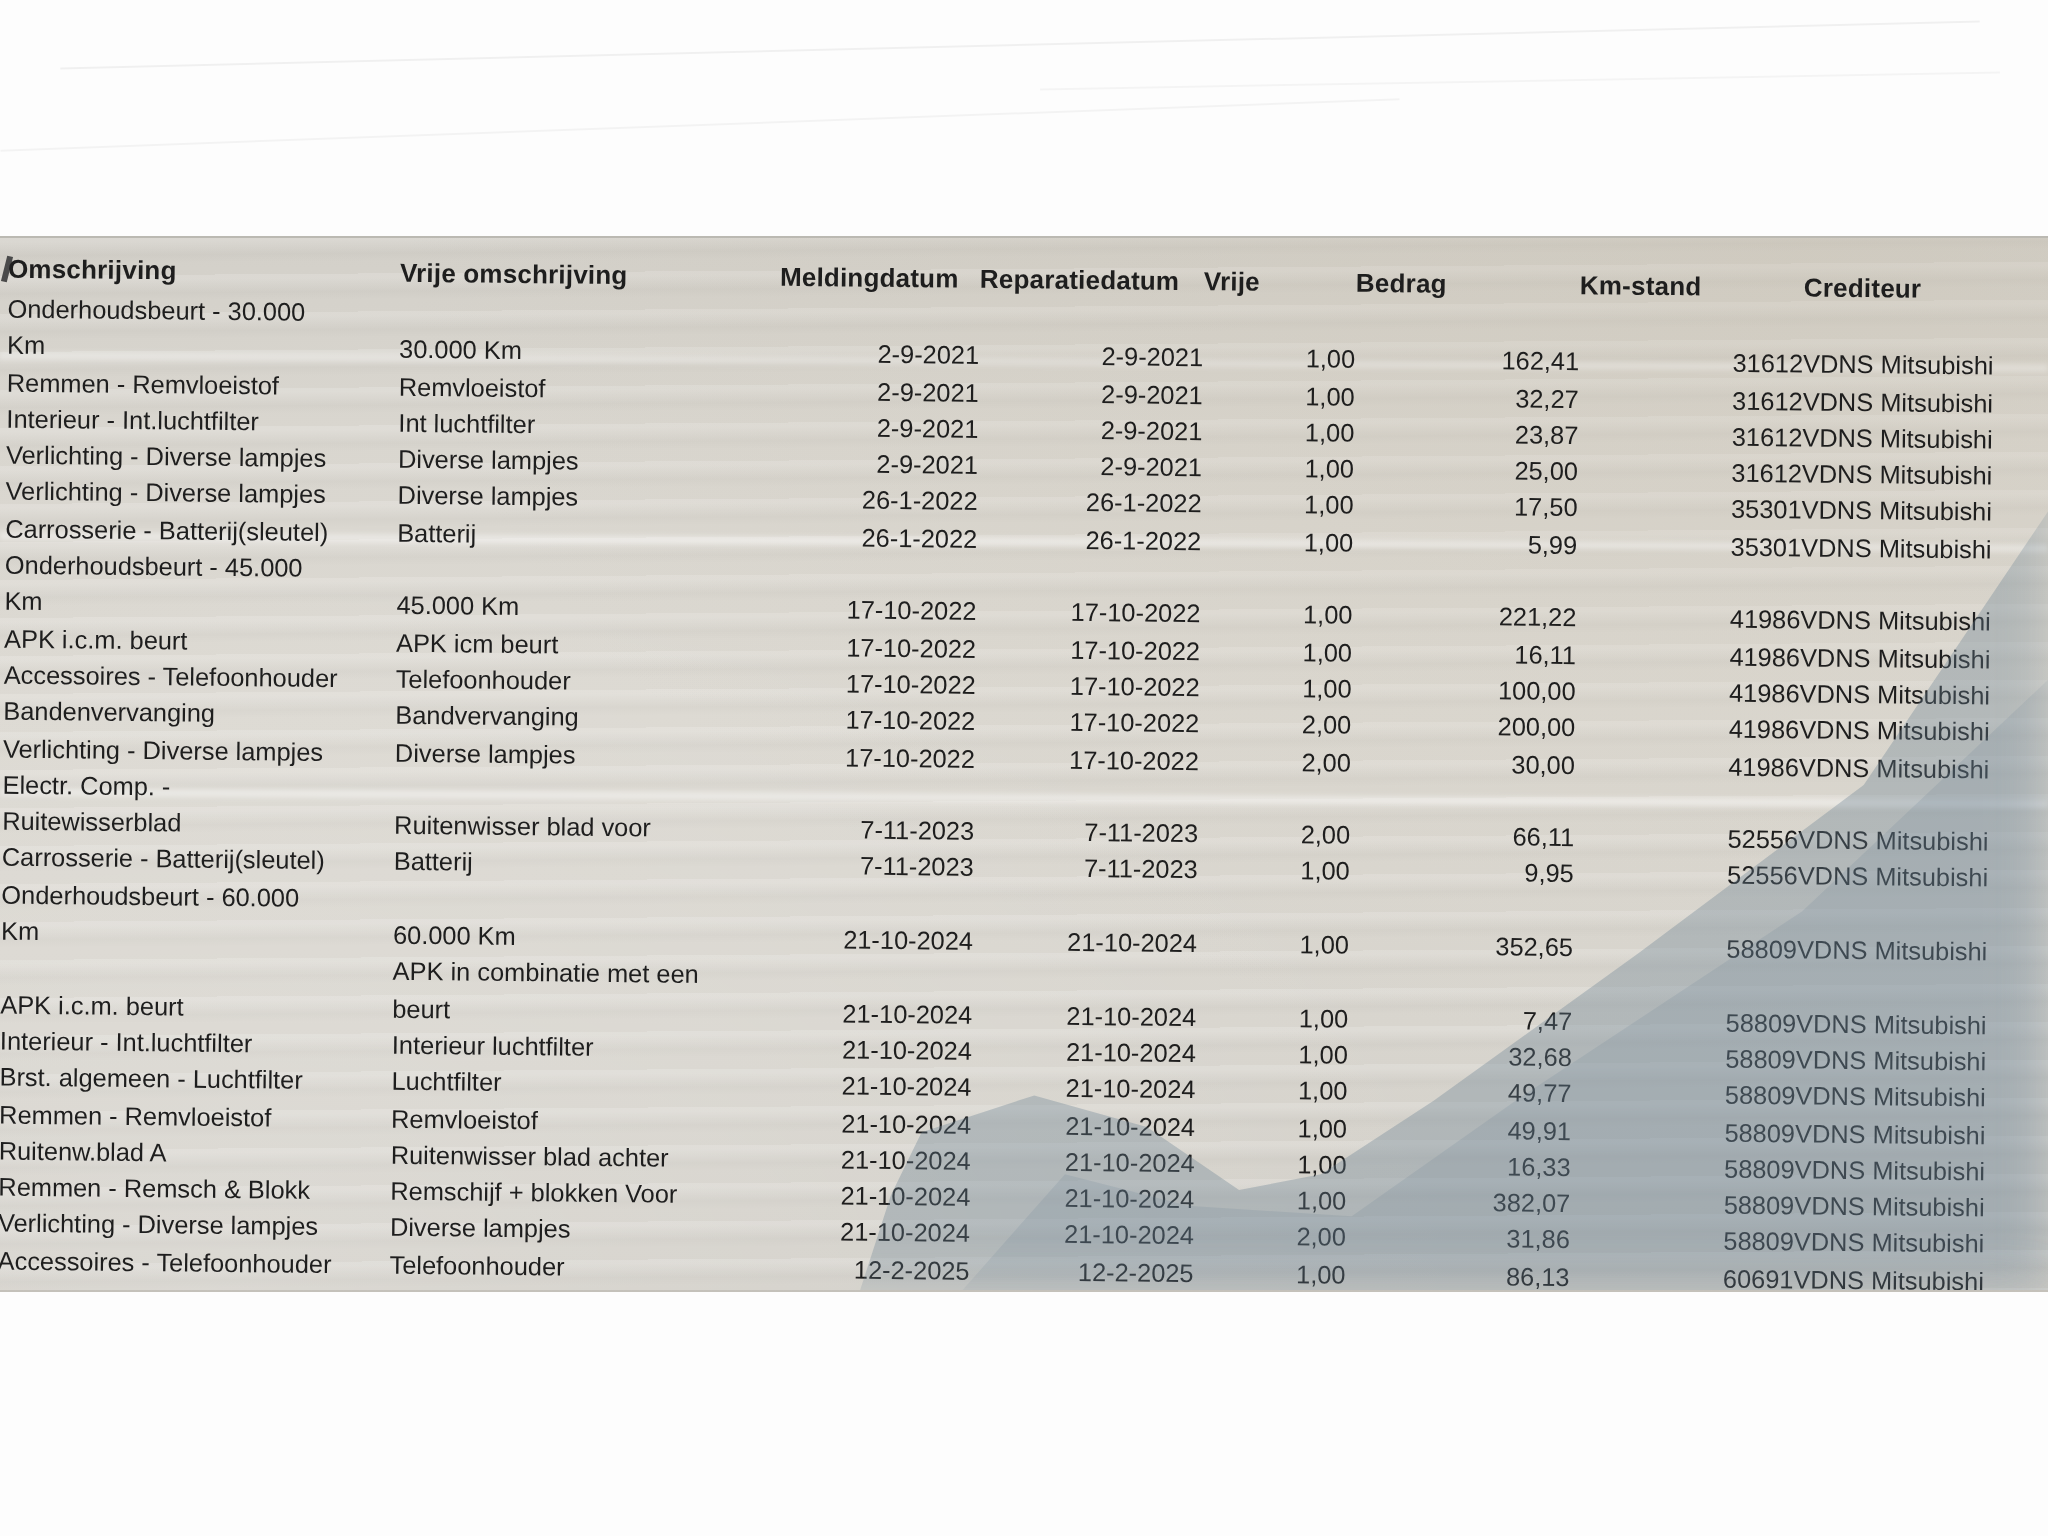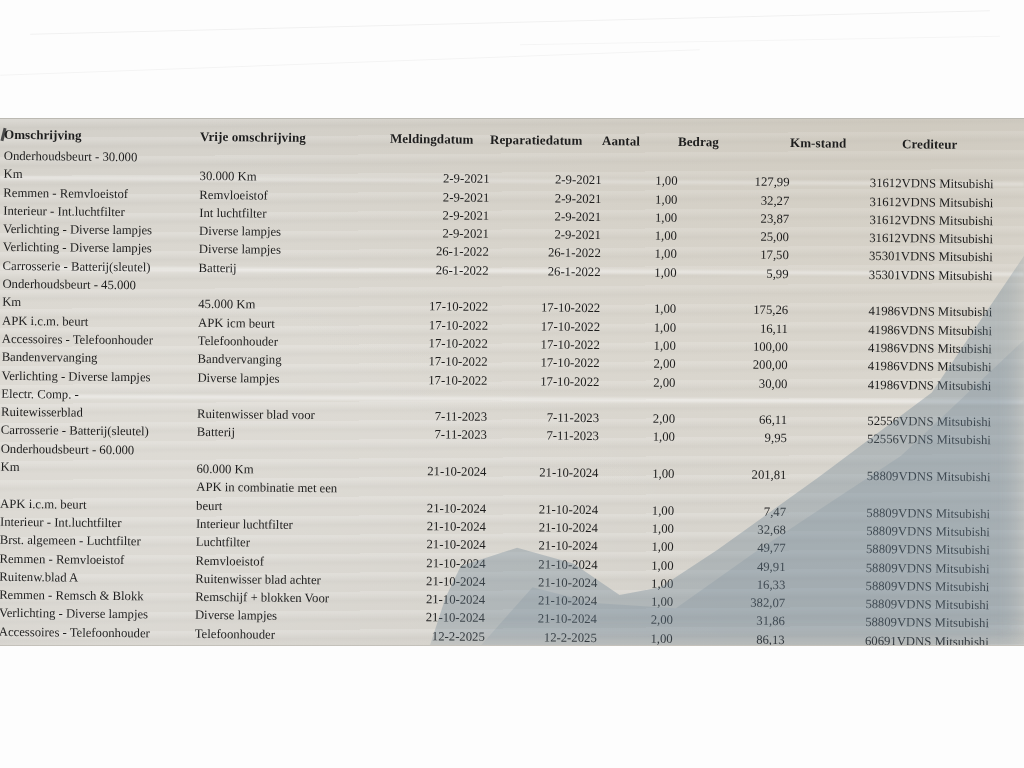--- a/index.html
+++ b/index.html
@@ -1,19 +1,19 @@
 <!DOCTYPE html>
 <html><head>
 <meta charset="utf-8">
 <style>
   * { margin: 0; padding: 0; box-sizing: border-box; }
   html, body { width: 1024px; height: 768px; overflow: hidden; background: #ffffff; }
   body { font-family: "Liberation Sans", "DejaVu Sans", sans-serif; position: relative; }
 
-  .stage { position: absolute; inset: 0; background: #fdfdfd; font-family: Liberation Serif, serif; }
+  .stage { position: absolute; inset: 0; background: #fdfdfd; }
 
   
   .scratch { position: absolute; height: 1px; background: rgba(0,0,0,0.05); }
   .scratch-1 { left: 30px; top: 22px; width: 960px; transform: rotate(-1.4deg); }
   .scratch-2 { left: 0px;  top: 62px; width: 700px; transform: rotate(-2.1deg); background: rgba(0,0,0,0.04); }
   .scratch-3 { left: 520px; top: 40px; width: 480px; transform: rotate(-1deg); background: rgba(0,0,0,0.035); }
 
   
   .paper {
     position: absolute; left: 0; top: 118px; width: 1024px; height: 528px;
@@ -109,35 +109,35 @@
             <col class="c6">
             <col class="c7">
             <col class="c8">
         </colgroup>
         <thead>
           <tr>
             <th class="c1">Omschrijving</th>
             <th class="c2">Vrije omschrijving</th>
             <th class="c3">Meldingdatum</th>
             <th class="c4">Reparatiedatum</th>
-            <th class="c5">Aantal</th>
+            <th class="c5">Vrije</th>
             <th class="c6">Bedrag</th>
             <th class="c7">Km-stand</th>
             <th class="c8">Crediteur</th>
           </tr>
         </thead>
         <tbody id="tbody">
             <tr>
               <td class="c1">Onderhoudsbeurt - 30.000
 Km</td>
               <td class="c2">30.000 Km</td>
               <td class="c3">2-9-2021</td>
               <td class="c4">2-9-2021</td>
               <td class="c5">1,00</td>
-              <td class="c6">127,99</td>
+              <td class="c6">162,41</td>
               <td class="c7">31612</td>
               <td class="c8">VDNS Mitsubishi</td>
             </tr>
             <tr>
               <td class="c1">Remmen - Remvloeistof</td>
               <td class="c2">Remvloeistof</td>
               <td class="c3">2-9-2021</td>
               <td class="c4">2-9-2021</td>
               <td class="c5">1,00</td>
               <td class="c6">32,27</td>
@@ -184,21 +184,21 @@
               <td class="c7">35301</td>
               <td class="c8">VDNS Mitsubishi</td>
             </tr>
             <tr>
               <td class="c1">Onderhoudsbeurt - 45.000
 Km</td>
               <td class="c2">45.000 Km</td>
               <td class="c3">17-10-2022</td>
               <td class="c4">17-10-2022</td>
               <td class="c5">1,00</td>
-              <td class="c6">175,26</td>
+              <td class="c6">221,22</td>
               <td class="c7">41986</td>
               <td class="c8">VDNS Mitsubishi</td>
             </tr>
             <tr>
               <td class="c1">APK i.c.m. beurt</td>
               <td class="c2">APK icm beurt</td>
               <td class="c3">17-10-2022</td>
               <td class="c4">17-10-2022</td>
               <td class="c5">1,00</td>
               <td class="c6">16,11</td>
@@ -256,21 +256,21 @@
               <td class="c7">52556</td>
               <td class="c8">VDNS Mitsubishi</td>
             </tr>
             <tr>
               <td class="c1">Onderhoudsbeurt - 60.000
 Km</td>
               <td class="c2">60.000 Km</td>
               <td class="c3">21-10-2024</td>
               <td class="c4">21-10-2024</td>
               <td class="c5">1,00</td>
-              <td class="c6">201,81</td>
+              <td class="c6">352,65</td>
               <td class="c7">58809</td>
               <td class="c8">VDNS Mitsubishi</td>
             </tr>
             <tr>
               <td class="c1">APK i.c.m. beurt</td>
               <td class="c2">APK in combinatie met een
 beurt</td>
               <td class="c3">21-10-2024</td>
               <td class="c4">21-10-2024</td>
               <td class="c5">1,00</td>

